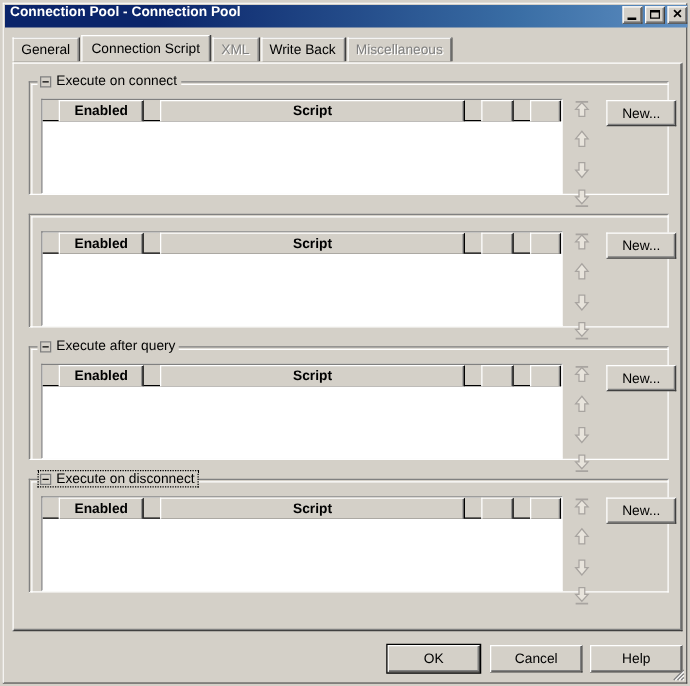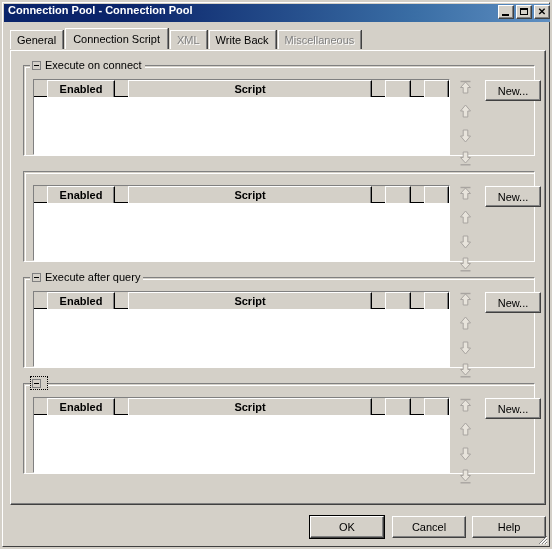--- a/index.html
+++ b/index.html
@@ -567,20 +567,21 @@
         </span>
       </div>
 
       <div class="btn btn-new" style="left:462px; top:22px;">New...</div>
     </div>
 
     <div class="groupbox" style="left:12px; top:325px; width:512px; height:98px;">
       <div class="group-frame"></div>
       <div class="group-caption focused">
         <span class="collapse-box"></span>
+        <span>Execute on disconnect</span>
       </div>
 
       <div class="grid" style="left:10px; top:21px; width:417px; height:76px;">
         <div class="grid-header">
           <div class="hdr-cell hdr-enabled">Enabled</div>
           <div class="hdr-cell hdr-script">Script</div>
           <div class="hdr-cell hdr-blank1"></div>
           <div class="hdr-cell hdr-blank2"></div>
         </div>
       </div>

